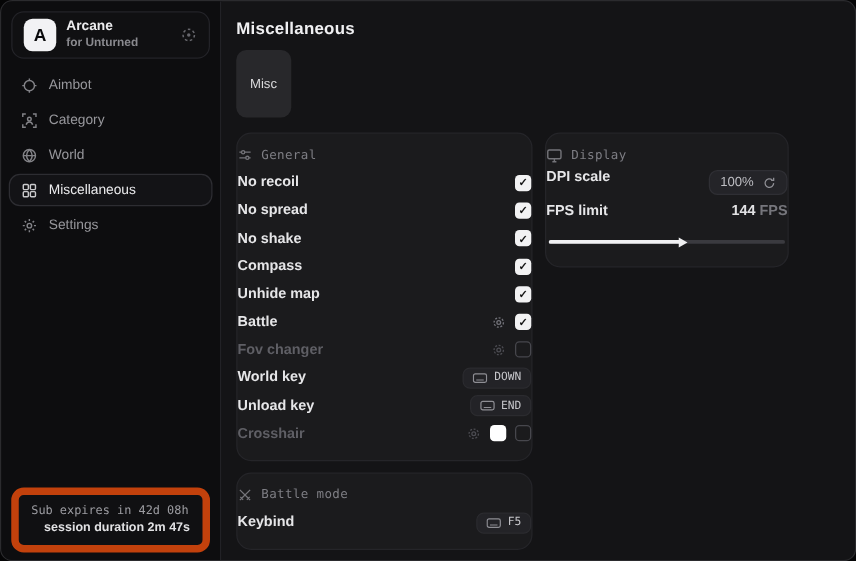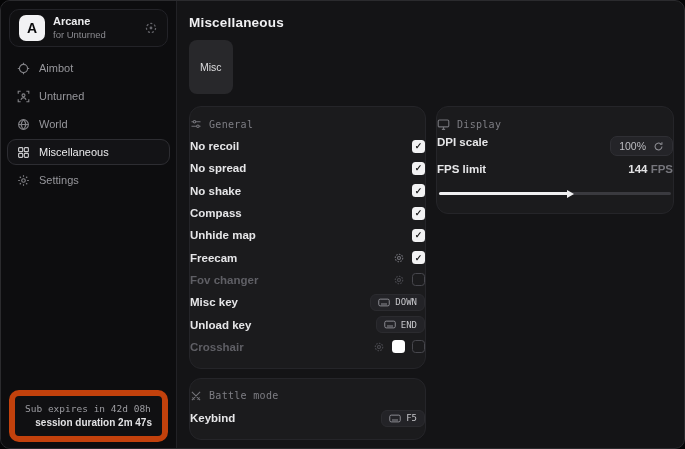--- a/index.html
+++ b/index.html
@@ -8,37 +8,37 @@
     width:685px;height:449px;display:flex;overflow:hidden;
     background:#141416;border:1px solid #2b2b2e;border-radius:10px;
     font-family:"Liberation Sans",sans-serif;position:relative;
   }
   
   .sidebar{width:176px;min-width:176px;background:#0d0d0f;border-right:1px solid #222226;position:relative;}
   .app-card{margin:8px;height:38px;border:1px solid #232328;border-radius:10px;display:flex;align-items:center;padding:0 9px;gap:8px;background:#101012;}
   .logo{width:26px;height:26px;border-radius:7px;background:#f2f2f4;color:#0a0a0c;font-weight:bold;font-size:14px;display:flex;align-items:center;justify-content:center;}
   .app-text{display:flex;flex-direction:column;line-height:1.25;}
   .app-name{font-size:11px;font-weight:bold;color:#ececee;}
-  .app-sub{font-size:9.5px;color:#8a8a8f;}
+  .app-sub{font-size:9.5px;color:#8a8a8f;font-weight:bold;}
   .sync{margin-left:auto;color:#66666c;display:flex;cursor:pointer;}
   .category{font-size:10px;color:#6e6e74;margin:13px 0 7px 15px;}
   .nav{display:flex;flex-direction:column;gap:2px;padding:0 6px;justify-content:flex-end;}
   .nav-item{height:26px;display:flex;align-items:center;gap:9px;padding:0 9px;border-radius:9px;color:#97979c;font-size:11px;border:1px solid transparent;cursor:pointer;}
   .nav-item.selected{color:#eaeaec;border-color:#2d2d32;background:#131316;}
   .nav-icon{display:flex;color:inherit;opacity:.85;}
   .footer-card{position:absolute;left:8px;right:8px;bottom:6px;border:6px solid #c2410c;border-radius:10px;padding:7px 10px 8px;background:#101012;}
   .sub-line{font-family:"DejaVu Sans Mono",monospace;font-size:9.5px;color:#9c9ca1;white-space:nowrap;}
   .sess-line{font-size:10px;color:#e2e2e4;font-weight:bold;margin-top:3px;text-align:right;}
   
   .main{flex:1;padding:14px 14px 0 12px;}
   .page-title{font-size:13.5px;font-weight:bold;color:#f0f0f2;letter-spacing:.2px;}
   .chip{display:inline-flex;margin-top:10px;padding:21px 11px;background:#28282b;border-radius:8px;font-size:10.5px;color:#dcdcde;cursor:pointer;}
   .content{display:flex;gap:10px;margin-top:12px;align-items:flex-start;}
   .col-left{width:237px;display:flex;flex-direction:column;gap:9px;}
-  .col-right{width:238px;}
+  .col-right{width:195px;}
   .panel{width:100%;background:#1b1b1d;border:1px solid #252529;border-radius:12px;padding:9px 0 10px;}
   .panel-head{display:flex;align-items:center;gap:7px;color:#7e7e84;font-family:"DejaVu Sans Mono",monospace;font-size:10px;margin:2px 0 5px;letter-spacing:.3px;}
   .panel-head svg{opacity:.9;}
   .row{height:22.3px;display:flex;align-items:center;}
   .row-label{font-size:11.5px;font-weight:bold;color:#e6e6e8;}
   .row.disabled .row-label{color:#5f5f65;}
   .row-controls{margin-left:auto;display:flex;align-items:center;gap:7px;}
   .gear{color:#73737a;display:flex;cursor:pointer;font-size:11px;line-height:1;}
   .row.disabled .gear{color:#4c4c52;}
   .checkbox{width:13px;height:13px;border-radius:3.5px;cursor:pointer;}
@@ -93,21 +93,21 @@
         <span>Aimbot</span>
       </div>
       <div class="nav-item">
         <span class="nav-icon">
           <svg width="13" height="13" viewBox="0 0 16 16" fill="none" stroke="currentColor" stroke-width="1.4">
             <path d="M1.5 4.5v-3h3M11.5 1.5h3v3M14.5 11.5v3h-3M4.5 14.5h-3v-3"></path>
             <circle cx="8" cy="6.5" r="1.8"></circle>
               <path d="M4.8 12c.6-1.8 1.8-2.6 3.2-2.6s2.6.8 3.2 2.6"></path>
           </svg>
         </span>
-        <span>Unturned</span>
+        <span>Category</span>
       </div>
       <div class="nav-item">
         <span class="nav-icon">
           <svg width="13" height="13" viewBox="0 0 16 16" fill="none" stroke="currentColor" stroke-width="1.4">
             <circle cx="8" cy="8" r="6"></circle>
               <path d="M2 8h12M8 2c-3.5 3.8-3.5 8.2 0 12M8 2c3.5 3.8 3.5 8.2 0 12"></path>
           </svg>
         </span>
         <span>World</span>
       </div>
@@ -180,21 +180,21 @@
                 <span class="checkbox checked"></span>
               </span>
           </div>
           <div class="row">
             <span class="row-label">Unhide map</span>
             <span class="row-controls">
                 <span class="checkbox checked"></span>
               </span>
           </div>
           <div class="row">
-            <span class="row-label">Freecam</span>
+            <span class="row-label">Battle</span>
             <span class="row-controls">
               <span class="gear">
                 <svg width="12" height="12" viewBox="0 0 16 16" fill="none" stroke="currentColor" stroke-width="1.4">
                   <circle cx="8" cy="8" r="2"></circle>
                     <circle cx="8" cy="8" r="5" stroke-dasharray="2.1 1.7"></circle>
                 </svg>
               </span>
               <span class="checkbox checked"></span>
             </span>
           </div>
@@ -204,21 +204,21 @@
               <span class="gear">
                 <svg width="12" height="12" viewBox="0 0 16 16" fill="none" stroke="currentColor" stroke-width="1.4">
                   <circle cx="8" cy="8" r="2"></circle>
                     <circle cx="8" cy="8" r="5" stroke-dasharray="2.1 1.7"></circle>
                 </svg>
               </span>
               <span class="checkbox unchecked"></span>
             </span>
           </div>
           <div class="row">
-            <span class="row-label">Misc key</span>
+            <span class="row-label">World key</span>
             <span class="row-controls">
               <span class="key-badge">
                 <svg width="12" height="9" viewBox="0 0 16 12" fill="none" stroke="currentColor" stroke-width="1.3">
                   <rect x="1" y="1.5" width="14" height="9" rx="2"></rect>
                     <path d="M4 8h8"></path>
                 </svg>
                 <span>DOWN</span>
               </span>
             </span>
           </div>

